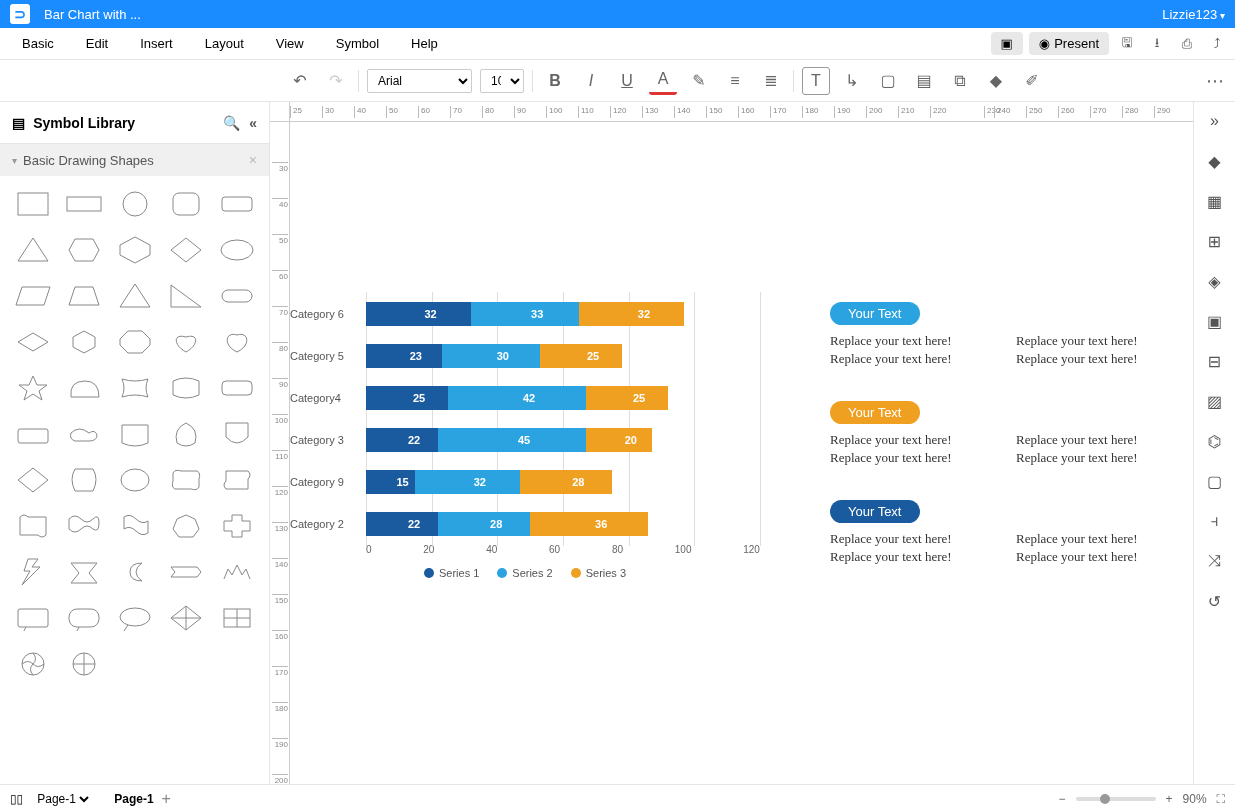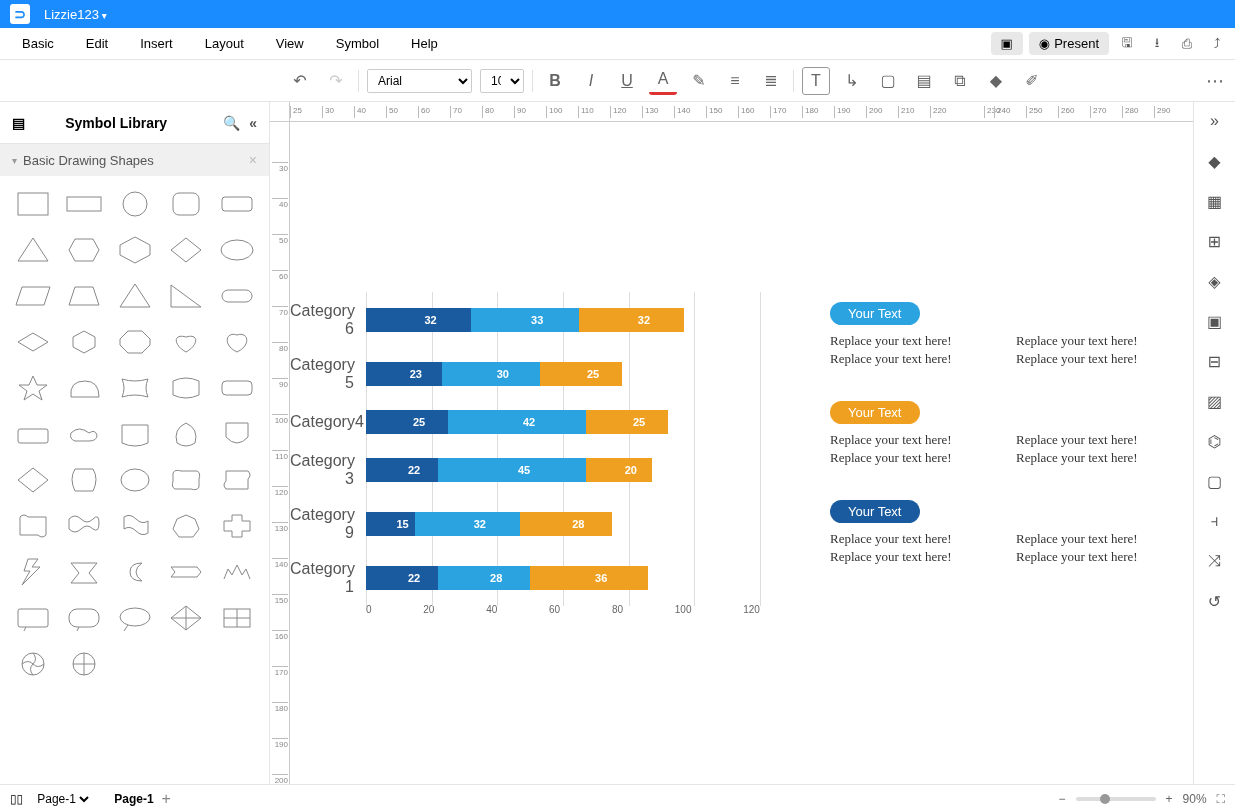--- a/index.html
+++ b/index.html
@@ -19,41 +19,41 @@
 .toolbar { background: #fff; height: 42px; display: flex; align-items: center; padding: 0 10px; border-bottom: 1px solid #e5e5e5; gap: 8px; }
 .toolbar .tool { width: 28px; height: 28px; display: flex; align-items: center; justify-content: center; cursor: pointer; color: #666; border-radius: 3px; }
 .toolbar .sep { width: 1px; height: 22px; background: #e0e0e0; }
 .toolbar select, .toolbar .combo { border: 1px solid #ccc; font-size: 12px; padding: 3px 6px; border-radius: 2px; background: #fff; }
 .toolbar .font-combo { width: 105px; }
 .toolbar .size-combo { width: 44px; }
 .toolbar .more { margin-left: auto; font-size: 18px; color: #666; cursor: pointer; letter-spacing: 1px; }
 .main { display: flex; height: calc(812px - 28px - 32px - 42px - 28px); }
 .sidebar { width: 270px; border-right: 1px solid #e5e5e5; display: flex; flex-direction: column; }
 .sidebar-header { height: 42px; display: flex; align-items: center; padding: 0 12px; border-bottom: 1px solid #e5e5e5; font-weight: 600; font-size: 14px; gap: 8px; }
-.sidebar-header .flex { flex: 1; margin-left: 32px; }
+.sidebar-header .flex { flex: 1; }
 .sidebar-header .icn { cursor: pointer; color: #555; }
 .category-header { background: #f0f0f0; padding: 8px 12px; font-size: 13px; display: flex; align-items: center; gap: 6px; color: #555; }
 .category-header .chev { font-size: 10px; color: #999; }
 .category-header .close { margin-left: auto; color: #bbb; cursor: pointer; font-size: 14px; }
 .shapes-grid { flex: 1; overflow-y: auto; padding: 10px; display: grid; grid-template-columns: repeat(5, 1fr); gap: 10px 6px; align-content: start; }
 .shape { height: 36px; display: flex; align-items: center; justify-content: center; cursor: pointer; }
 .shape svg { width: 38px; height: 30px; }
 .canvas-area { flex: 1; position: relative; background: #e5e5e5; overflow: hidden; }
 .ruler-h { position: absolute; top: 0; left: 20px; right: 0; height: 20px; background: #fff; border-bottom: 1px solid #ccc; font-size: 8px; color: #888; overflow: hidden; }
 .ruler-v { position: absolute; top: 20px; left: 0; width: 20px; bottom: 0; background: #fff; border-right: 1px solid #ccc; font-size: 8px; color: #888; overflow: hidden; }
 .ruler-corner { position: absolute; top: 0; left: 0; width: 20px; height: 20px; background: #fff; border-right: 1px solid #ccc; border-bottom: 1px solid #ccc; }
 .ruler-h .tick { position: absolute; top: 4px; border-left: 1px solid #bbb; height: 12px; padding-left: 2px; }
 .ruler-v .tick { position: absolute; left: 2px; border-top: 1px solid #bbb; width: 16px; padding-top: 1px; text-align: right; }
 .canvas { position: absolute; top: 20px; left: 20px; right: 0; bottom: 0; background: #fff; overflow: auto; }
 .page-title { text-align: center; padding: 8px 0 4px; }
 .page-title .t { font-size: 24px; color: #174a7c; display: inline-block; border-bottom: 3px solid; border-image: linear-gradient(to right, #f0a020 50%, #174a7c 50%) 1; padding-bottom: 4px; }
 .chart-box { position: absolute; top: 180px; left: 0px; width: 470px; }
 .bars { display: flex; flex-direction: column-reverse; gap: 18px; }
 .bar-row { display: flex; align-items: center; }
-.bar-label { width: 76px; font-size: 16px; text-align: right; padding-right: 12px; color: #555; }
+.bar-label { width: 76px; font-size: 11px; text-align: left; padding-right: 2px; color: #555; }
 .bar-track { flex: 1; height: 24px; display: flex; position: relative; }
 .seg { height: 100%; color: #fff; font-size: 11px; display: flex; align-items: center; justify-content: center; font-weight: 600; padding-left: 24px; }
 .seg.s1 { background: #1a5a9e; }
 .seg.s2 { background: #2aa3e0; }
 .seg.s3 { background: #f0a020; }
 .axis { margin-left: 76px; margin-top: 8px; display: flex; justify-content: space-between; font-size: 10px; color: #666; }
 .grid-lines { position: absolute; top: 0; bottom: 0; left: 76px; right: 0; pointer-events: none; }
 .grid-lines .gl { position: absolute; top: -10px; bottom: -10px; width: 1px; background: #ddd; }
 .legend { margin-top: 12px; display: flex; justify-content: center; gap: 18px; font-size: 11px; color: #555; }
 .legend .li { display: flex; align-items: center; gap: 5px; }
@@ -73,20 +73,21 @@
 .statusbar .add { font-size: 16px; color: #888; cursor: pointer; }
 .statusbar .right { margin-left: auto; display: flex; align-items: center; gap: 10px; color: #666; }
 .statusbar .slider { width: 80px; height: 4px; background: #ddd; border-radius: 2px; position: relative; }
 .statusbar .slider .thumb { position: absolute; left: 30%; top: -3px; width: 10px; height: 10px; background: #999; border-radius: 50%; }
 </style>
 </head>
 <body>
 
 <div class="titlebar">
   <div class="logo">⊃</div>
+  <div class="title">Bar Chart with ...</div>
   <div class="user">Lizzie123</div>
 </div>
 
 <div class="menubar">
   <div id="menu-items" style="display: flex;">
       <div class="menu-item">Basic</div>
       <div class="menu-item">Edit</div>
       <div class="menu-item">Insert</div>
       <div class="menu-item">Layout</div>
       <div class="menu-item">View</div>
@@ -488,21 +489,21 @@
               <div class="gl" style="left: 0%;"></div>
               <div class="gl" style="left: 16.6667%;"></div>
               <div class="gl" style="left: 33.3333%;"></div>
               <div class="gl" style="left: 50%;"></div>
               <div class="gl" style="left: 66.6667%;"></div>
               <div class="gl" style="left: 83.3333%;"></div>
               <div class="gl" style="left: 100%;"></div>
             </div>
           <div class="bars" id="bars">
               <div class="bar-row">
-                <div class="bar-label">Category 1</div>
+                <div class="bar-label">Category 2</div>
                 <div class="bar-track">
                   <div class="seg s1" style="width: 18.3333%;">22</div>
                   <div class="seg s2" style="width: 23.3333%;">28</div>
                   <div class="seg s3" style="width: 30%;">36</div>
                 </div>
               </div>
               <div class="bar-row">
                 <div class="bar-label">Category 9</div>
                 <div class="bar-track">
                   <div class="seg s1" style="width: 12.5%;">15</div>
@@ -546,20 +547,34 @@
         </div>
         <div class="axis" id="x-axis">
             <span>0</span>
             <span>20</span>
             <span>40</span>
             <span>60</span>
             <span>80</span>
             <span>100</span>
             <span>120</span>
           </div>
+        <div class="legend" id="legend">
+            <div class="li">
+              <span class="dot" style="background: rgb(26, 90, 158);"></span>
+              <span>Series 1</span>
+            </div>
+            <div class="li">
+              <span class="dot" style="background: rgb(42, 163, 224);"></span>
+              <span>Series 2</span>
+            </div>
+            <div class="li">
+              <span class="dot" style="background: rgb(240, 160, 32);"></span>
+              <span>Series 3</span>
+            </div>
+          </div>
       </div>
 
       <div class="text-blocks" id="text-blocks">
           <div class="tb c1"><div class="pill">Your Text</div><div class="lines">
               <div>Replace your text here!</div>
               <div>Replace your text here!</div>
               <div>Replace your text here!</div>
               <div>Replace your text here!</div>
             </div></div>
           <div class="tb c2"><div class="pill">Your Text</div><div class="lines">

